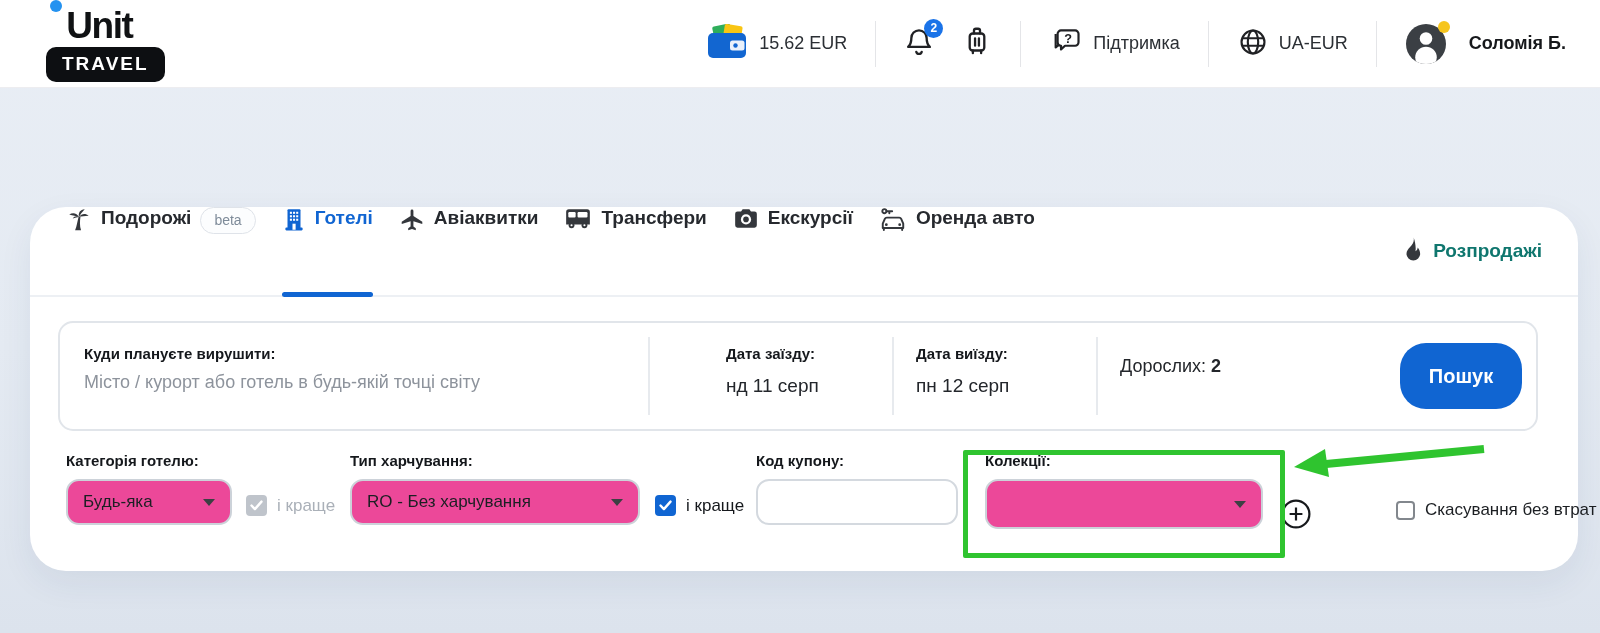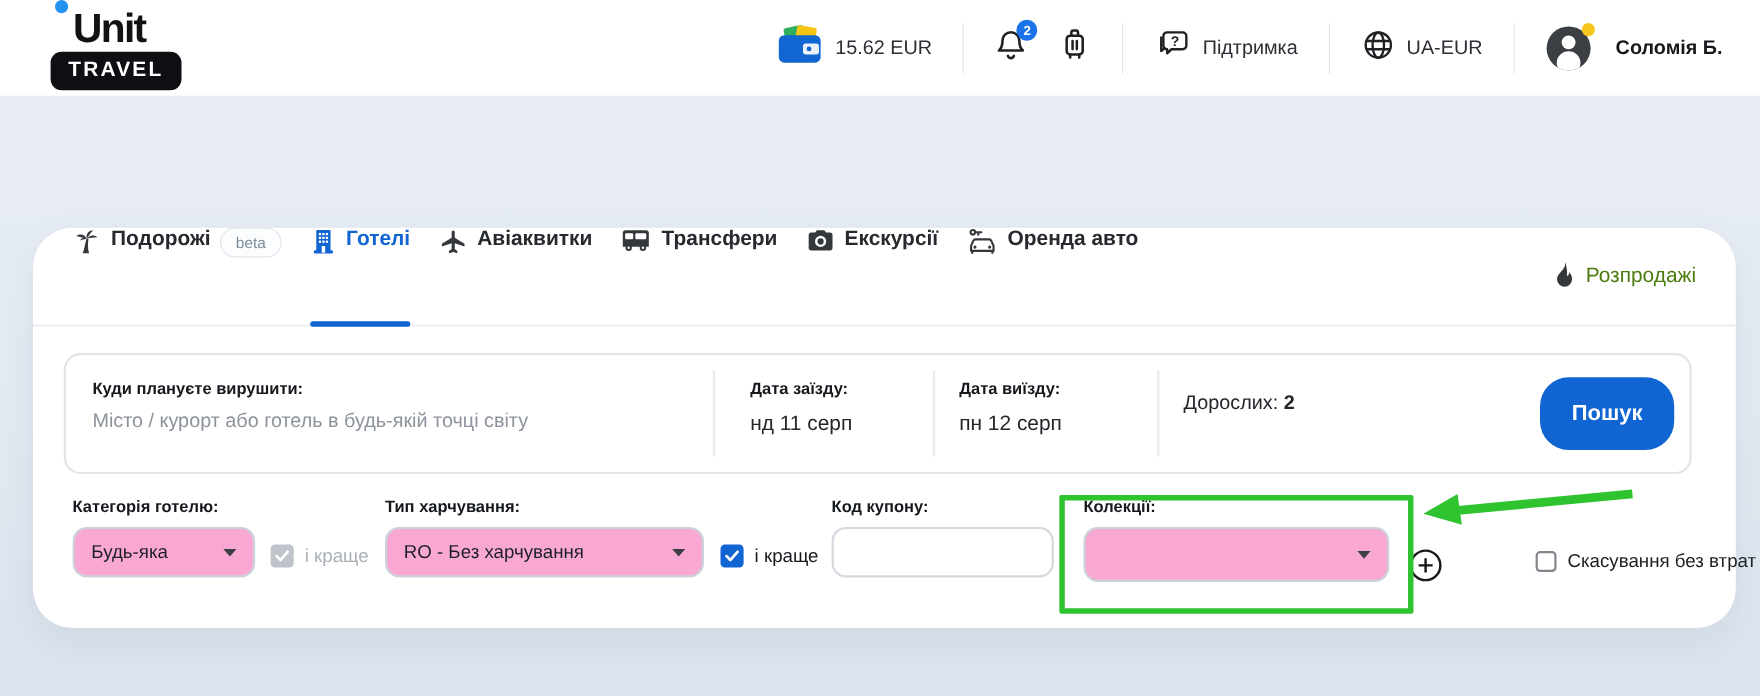--- a/index.html
+++ b/index.html
@@ -64,56 +64,56 @@
   .tab.active .tab-label{ color:#1065d2; }
   .tab.active::after{
     content:""; position:absolute; left:0; right:0; bottom:-2px; height:5px;
     background:#1065d2; border-radius:4px;
   }
   .beta-pill{
     border:1px solid #dfe3e9; background:#fcfdfe; color:#7e8b99;
     font-size:14px; padding:4px 13px 5px; border-radius:999px;
   }
   .sales-tab{ margin-left:auto; display:flex; align-items:center; gap:9px; cursor:pointer; }
-  .sales-tab .tab-label{ font-size:19px; font-weight:400; color:#4d7c0f; }
+  .sales-tab .tab-label{ font-size:19px; font-weight:700; color:#0f766e; }
 
   
   .searchbar{
     position:absolute; left:28px; top:114px; width:1480px; height:110px;
     border:2px solid #e1e5ea; border-radius:15px; display:flex; align-items:stretch; background:#fff;
   }
   .sb-section{ padding:22px 0 0 24px; cursor:pointer; }
   .sb-label{ font-size:15px; font-weight:700; color:#15181c; }
   .sb-value{ font-size:19px; color:#23262b; margin-top:13px; }
   .sb-dest{ width:588px; }
   .sb-dest input{
     border:none; outline:none; background:transparent; margin-top:10px;
     font-family:inherit; font-size:18px; color:#2b2f34; width:530px;
   }
   .sb-dest input::placeholder{ color:#8d939c; opacity:1; }
   .sb-sep{ width:0; border-left:2px solid #e7eaee; margin:14px 0; }
-  .sb-checkin{ width:198px; padding-left:32px; }
+  .sb-checkin{ width:198px; padding-left:32px;margin-left:44px; }
   .sb-checkout{ width:202px; padding-left:22px; }
   .sb-guests{ flex:1; padding-left:22px; }
   .guests-line1{ display:flex; align-items:center; gap:6px; }
   .guests-line1 .sb-label{ font-size:15px; }
   .guest-dot{ width:6px; height:6px; border-radius:50%; background:#1065d2; margin:0 2px; }
   .guests-line2{ margin-top:11px; font-size:18px; color:#23262b; }
   .guests-line2 b{ font-weight:700; }
   .search-btn-wrap{ display:flex; align-items:center; padding-right:14px; }
   .search-btn{
     width:122px; height:66px; border:none; border-radius:26px; background:#1065d2;
     color:#fff; font-family:inherit; font-size:20px; font-weight:700; cursor:pointer;
   }
 
   
   .fgroup{ position:absolute; top:245px; }
   .flabel{ font-size:15px; font-weight:700; color:#15181c; }
   .fcontrol{
-    margin-top:10px; height:46px; border:2px solid #ccd2d9; border-radius:13px; background:#f9a8d4;
+    margin-top:10px; height:46px; border:2px solid #ccd2d9; border-radius:13px; background:#ec4899;
     display:flex; align-items:center; justify-content:space-between; padding:0 15px; cursor:pointer;
   }
   .fvalue{ font-size:17px; color:#1c1f23; }
   .caret{ width:0; height:0; border-left:6px solid transparent; border-right:6px solid transparent; border-top:7px solid #3c4043; }
 
   .fg-category{ left:36px; } .fg-category .fcontrol{ width:166px; }
   .fg-meal{ left:320px; }    .fg-meal .fcontrol{ width:290px; }
   .fg-coupon{ left:726px; }
   .coupon-input{
     margin-top:10px; width:202px; height:46px; border:2px solid #d4d9df; border-radius:13px;

